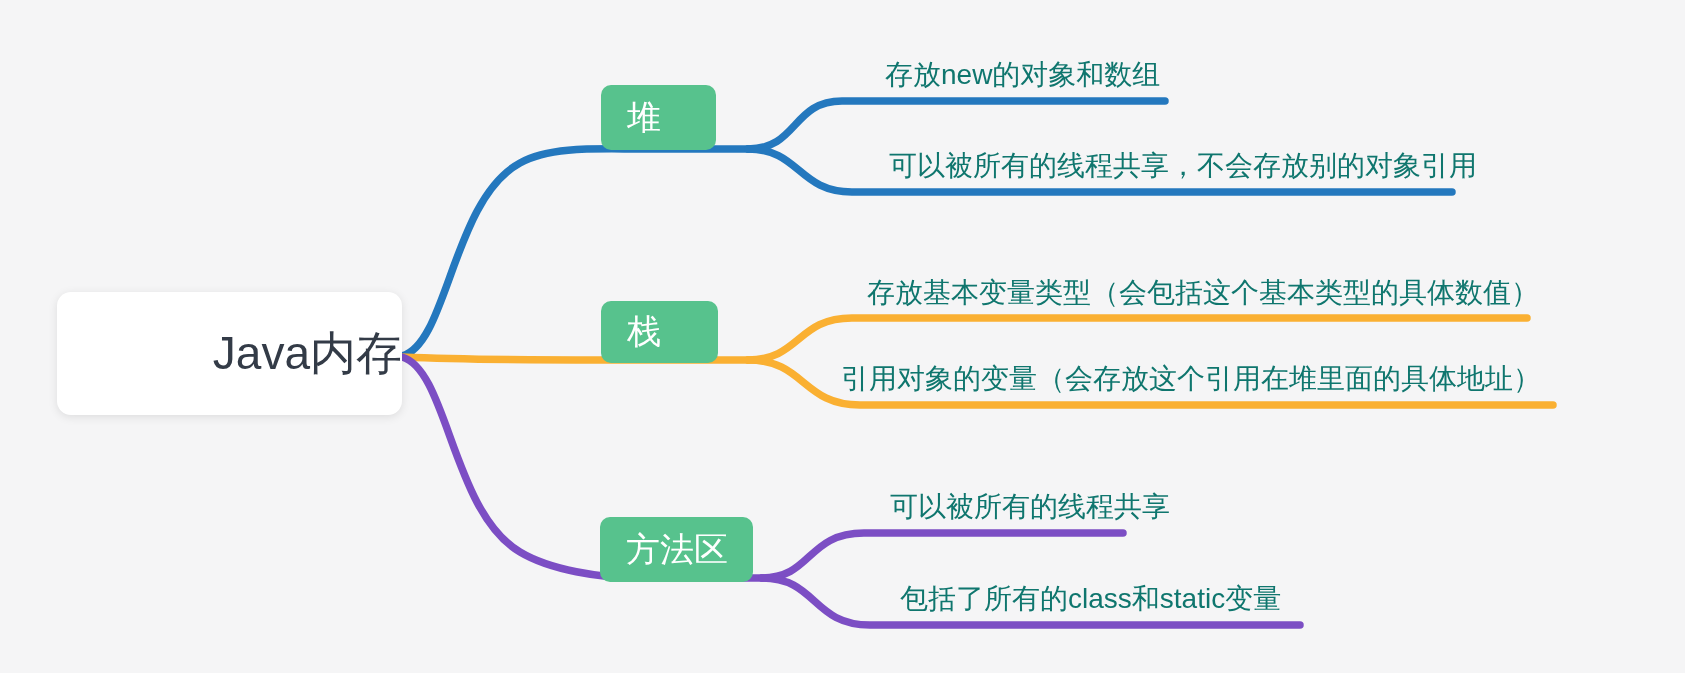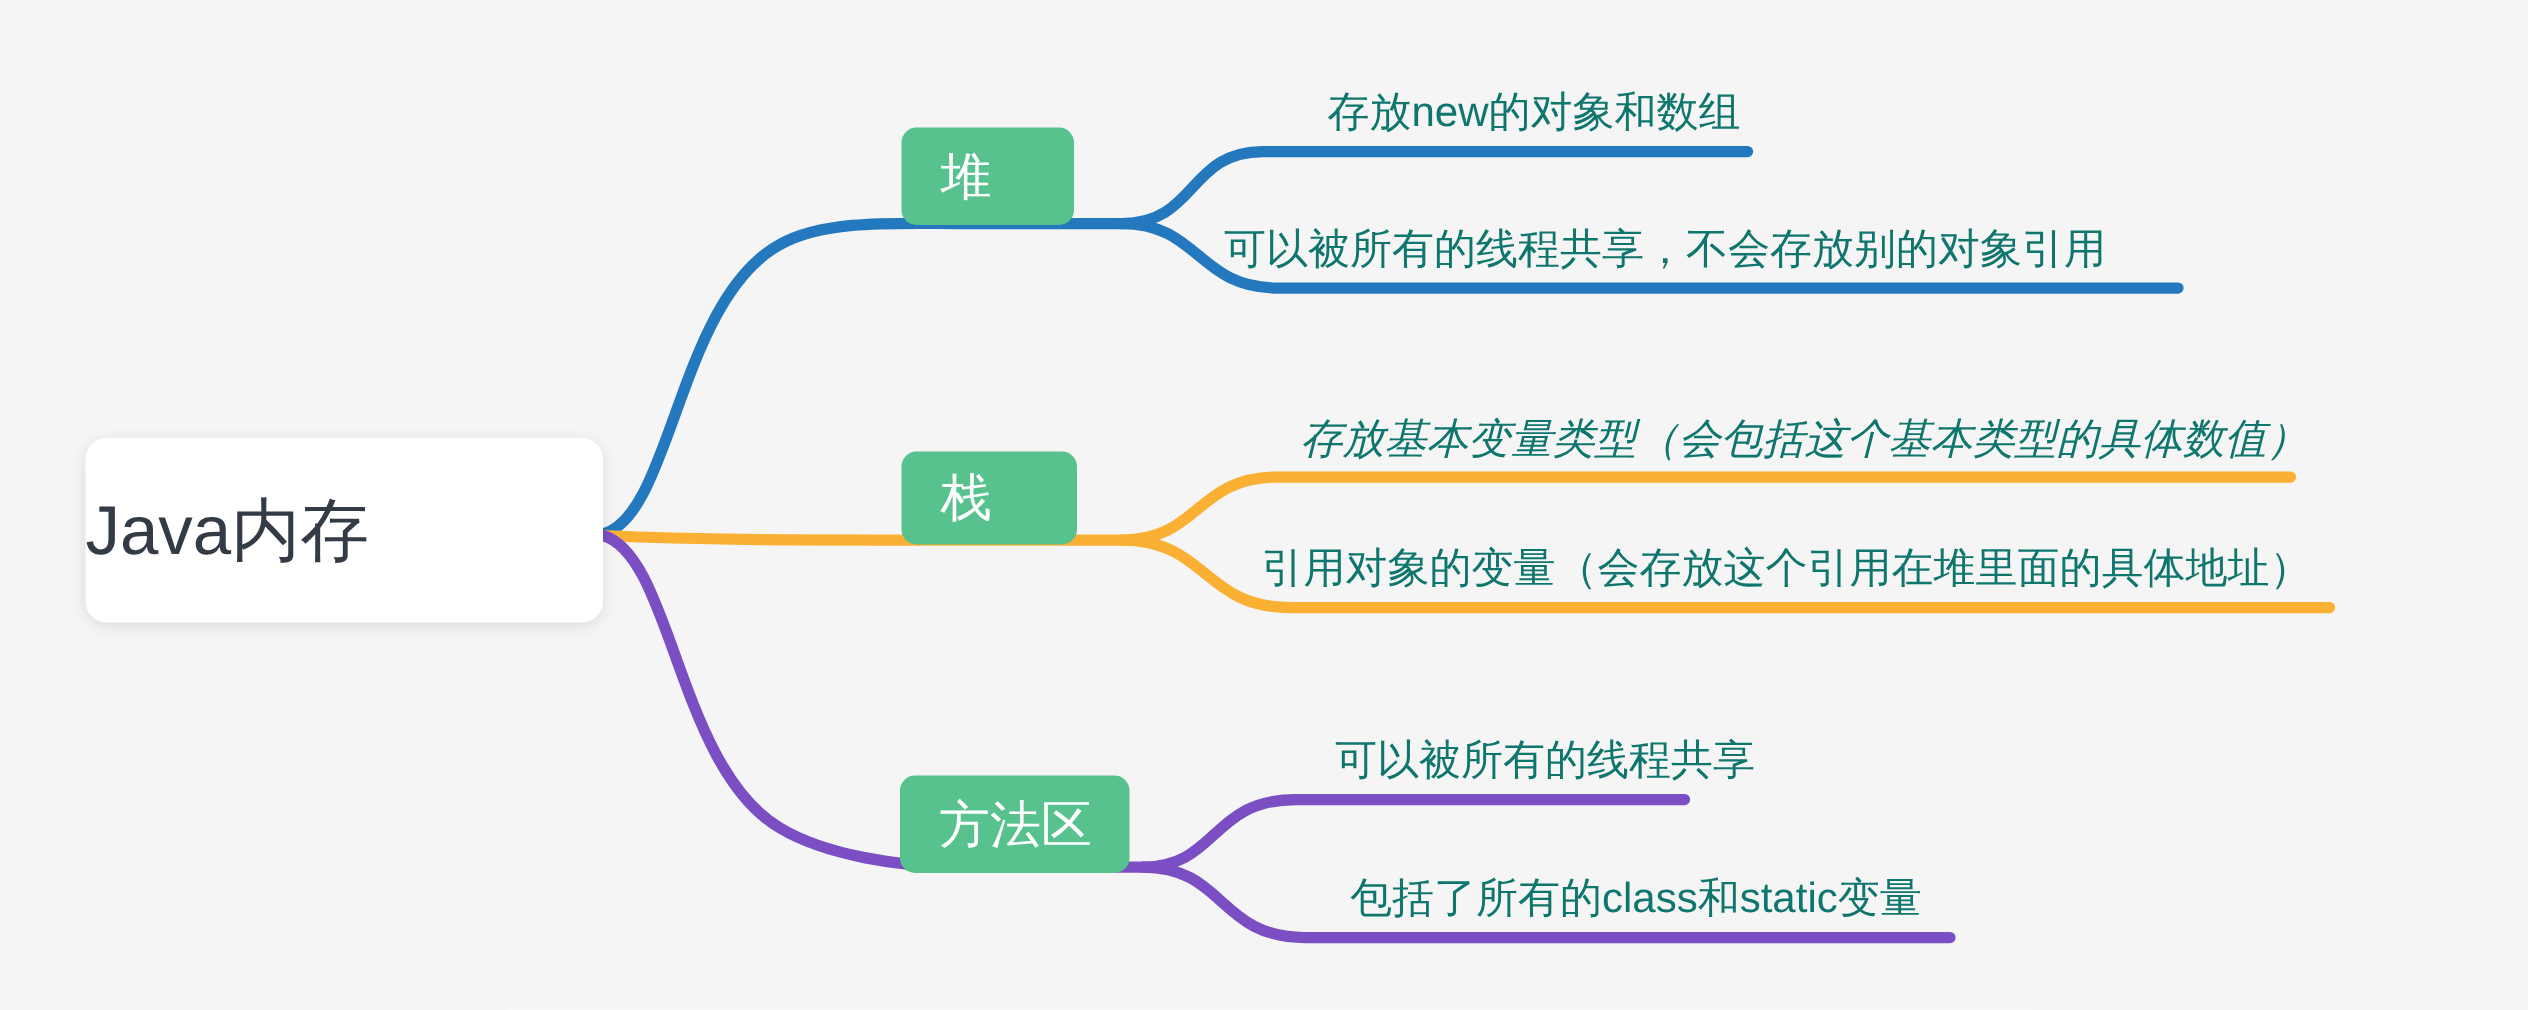--- a/index.html
+++ b/index.html
@@ -31,21 +31,21 @@
     position: absolute;
     left: 57px;
     top: 292px;
     width: 345px;
     height: 123px;
     background: #FFFFFF;
     border-radius: 14px;
     box-shadow: 0 2px 10px rgba(0,0,0,0.10);
     display: flex;
     align-items: center;
-    justify-content: flex-start;
+    justify-content: flex-end;
     font-size: 46px;
     color: #333B47;
     cursor: pointer;
   }
   .mm-node {
     position: absolute;
     border-radius: 10px;
     display: flex;
     align-items: center;
     padding-left: 26px;
@@ -59,22 +59,22 @@
   .node-method { left: 600px; top: 517px; width: 153px; height: 65px; }
   .leaf-label {
     position: absolute;
     font-size: 28px;
     line-height: 1.2;
     color: #0f766e;
     white-space: nowrap;
     cursor: pointer;
   }
   .leaf-b1 { left: 885px; top: 58px; }
-  .leaf-b2 { left: 816px; top: 149px; }
-  .leaf-y1 { left: 867px; top: 276px; font-style: italic; }
+  .leaf-b2 { left: 889px; top: 149px; }
+  .leaf-y1 { left: 867px; top: 276px; }
   .leaf-y2 { left: 841px; top: 362px; }
   .leaf-p1 { left: 890px; top: 490px; }
   .leaf-p2 { left: 900px; top: 582px; }
 </style>
 </head>
 <body>
 
 <div class="canvas">
 
   <svg class="edges" viewBox="0 0 1685 673" xmlns="http://www.w3.org/2000/svg">

